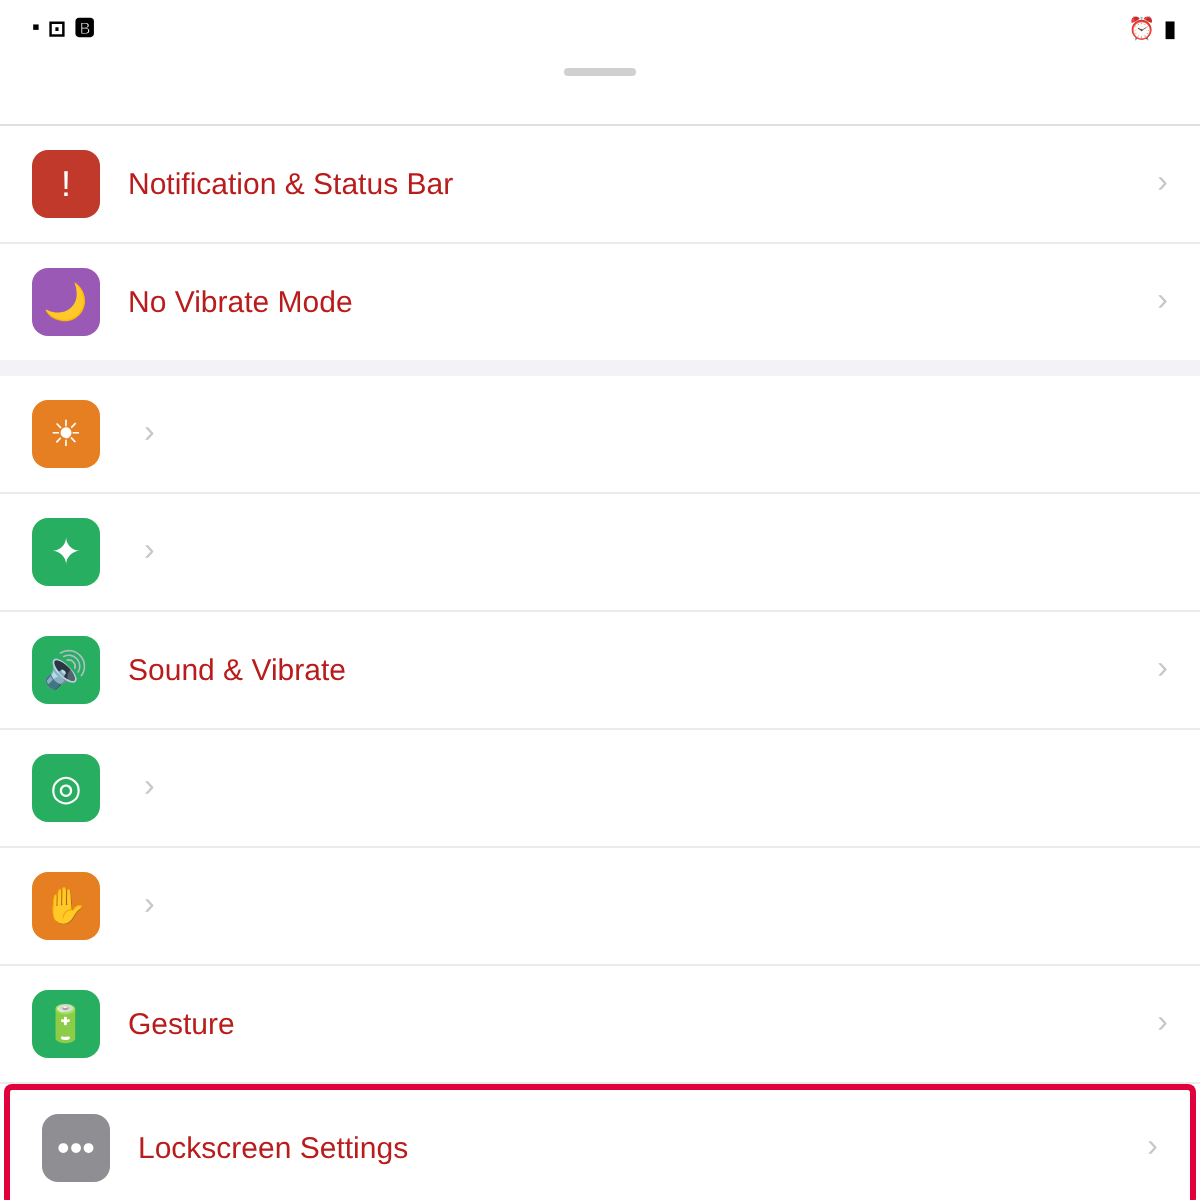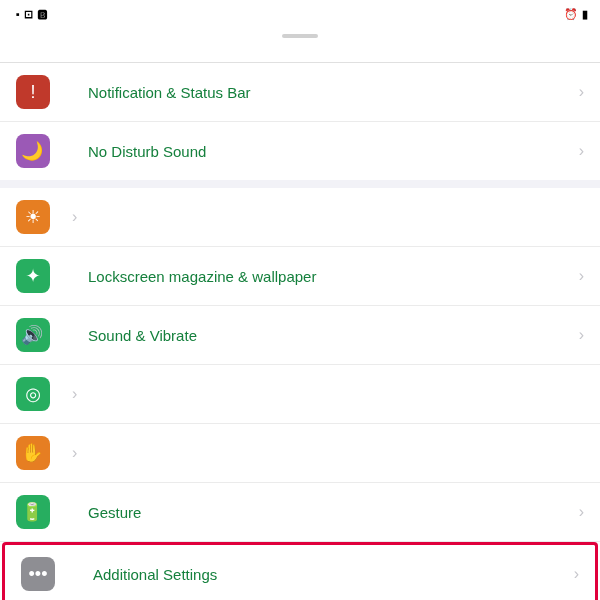--- a/index.html
+++ b/index.html
@@ -82,22 +82,21 @@
       justify-content: center;
       margin-right: 14px;
       flex-shrink: 0;
       font-size: 18px;
       color: #fff;
     }
 
     .item-label {
       flex: 1;
       font-size: 15px;
-      color: #15803d;
-      margin-left: 24px;
+      color: #b91c1c;
     }
 
     .chevron {
       color: #c7c7cc;
       font-size: 16px;
       margin-left: 8px;
     }
 
     
     .highlighted {
@@ -144,32 +143,31 @@
 
 <div class="settings-list" id="settings-container">
 <div class="section">
       <div class="settings-item">
         <div class="icon-wrap ic-notif">!</div>
         <span class="item-label">Notification &amp; Status Bar</span>
         <span class="chevron">›</span>
       </div>
       <div class="settings-item">
         <div class="icon-wrap ic-disturb">🌙</div>
-        <span class="item-label">No Disturb Sound</span>
+        <span class="item-label">No Vibrate Mode</span>
         <span class="chevron">›</span>
       </div>
     </div>
     <div class="section">
       <div class="settings-item">
         <div class="icon-wrap ic-display">☀</div>
         <span class="chevron">›</span>
       </div>
       <div class="settings-item">
         <div class="icon-wrap ic-lockscreen">✦</div>
-        <span class="item-label">Lockscreen magazine &amp; wallpaper</span>
         <span class="chevron">›</span>
       </div>
       <div class="settings-item">
         <div class="icon-wrap ic-sound">🔊</div>
         <span class="item-label">Sound &amp; Vibrate</span>
         <span class="chevron">›</span>
       </div>
       <div class="settings-item">
         <div class="icon-wrap ic-fingerprint">◎</div>
         <span class="chevron">›</span>
@@ -178,17 +176,17 @@
         <div class="icon-wrap ic-gesture">✋</div>
         <span class="chevron">›</span>
       </div>
       <div class="settings-item">
         <div class="icon-wrap ic-battery">🔋</div>
         <span class="item-label">Gesture</span>
         <span class="chevron">›</span>
       </div>
       <div class="settings-item highlighted">
         <div class="icon-wrap ic-additional">•••</div>
-        <span class="item-label">Additional Settings</span>
+        <span class="item-label">Lockscreen Settings</span>
         <span class="chevron">›</span>
       </div>
     </div>
   </div>
 
 </body></html>

